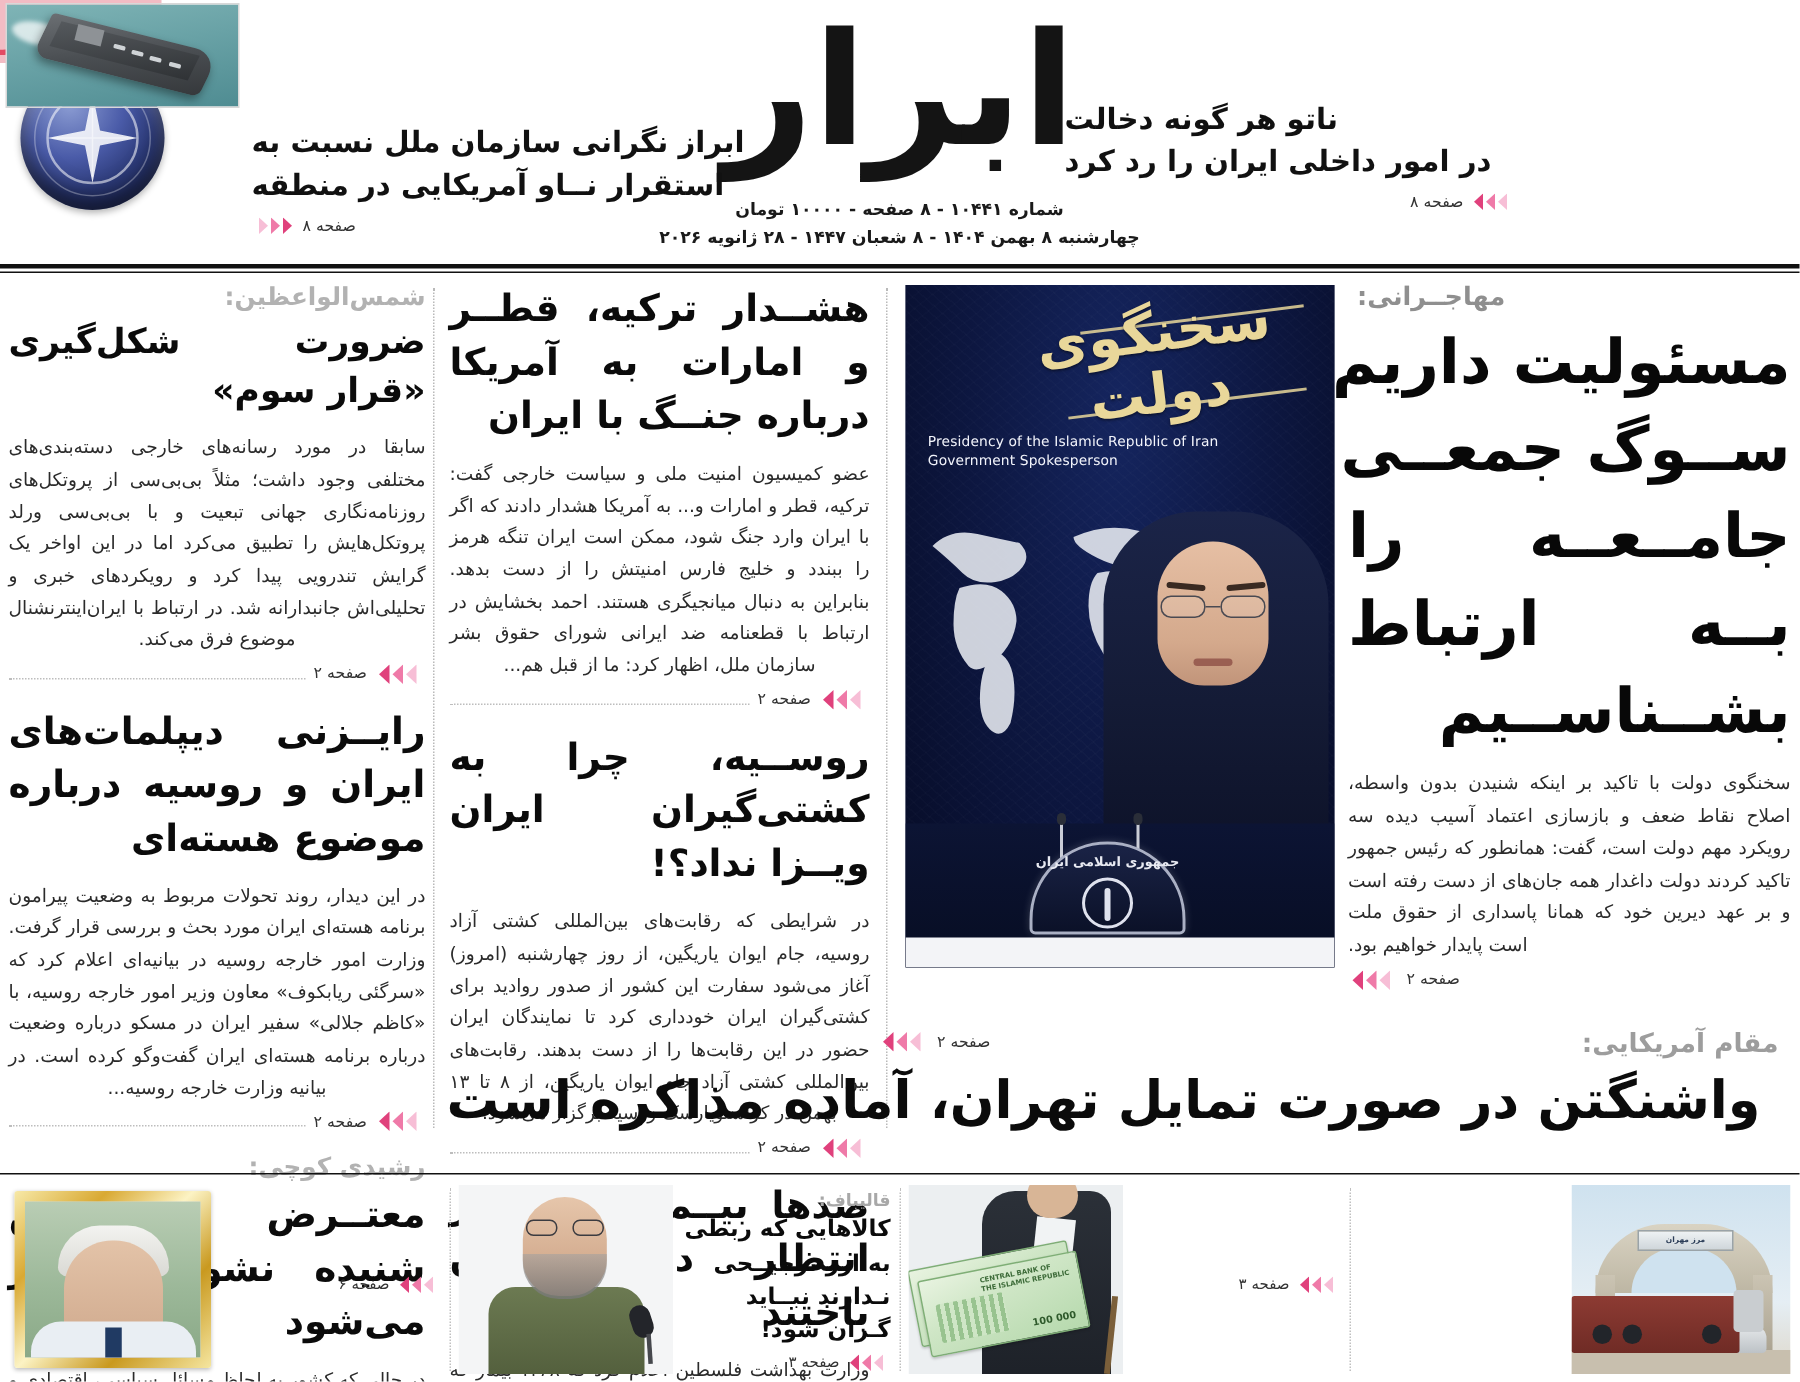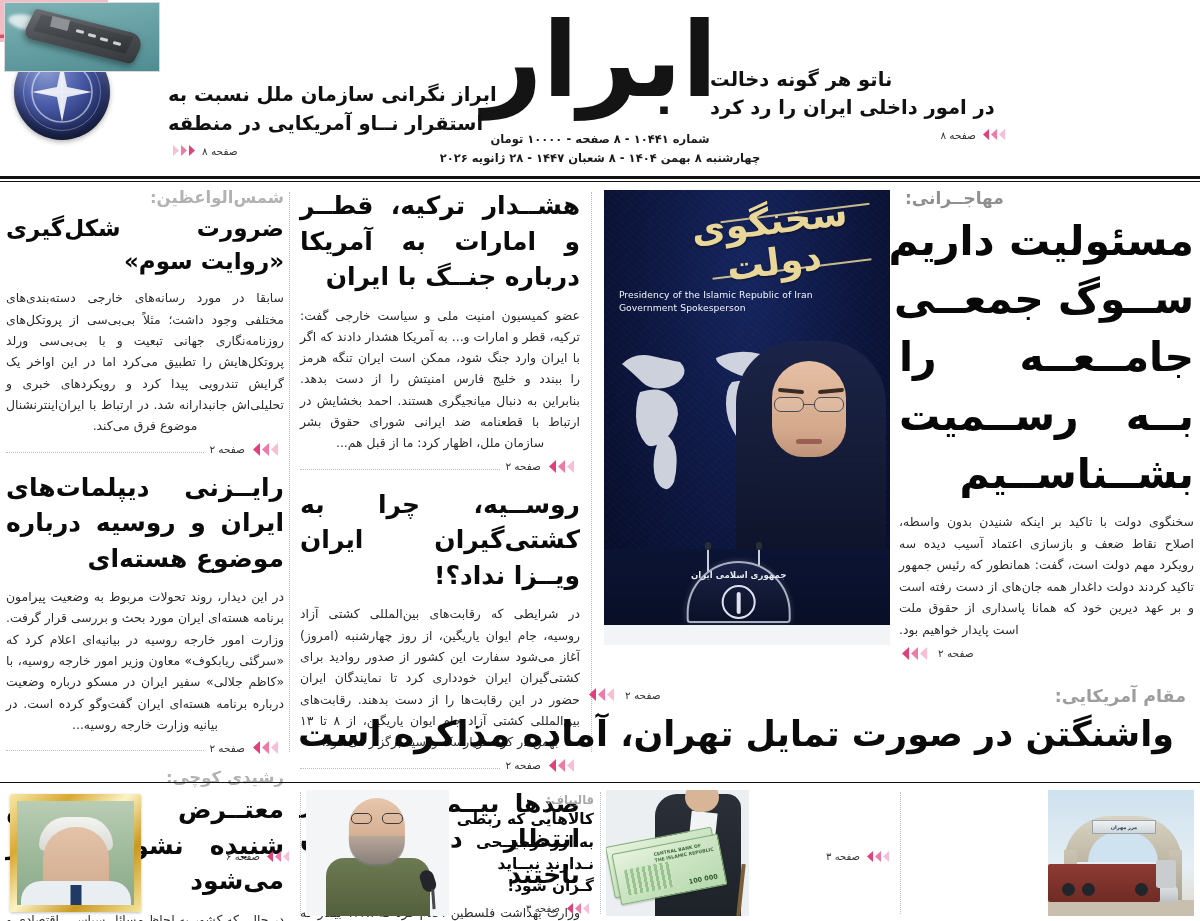--- a/index.html
+++ b/index.html
@@ -449,21 +449,21 @@
 
   <div class="main">
 
     <div class="vsep" style="right:910px;"></div>
     <div class="vsep" style="right:608px;"></div>
 
     <div class="col col-left">
 
       <div class="art">
         <div class="kicker">شمس‌الواعظین:</div>
-        <h2 class="hl">ضرورت شکل‌گیری «روایت سوم»</h2>
+        <h2 class="hl">ضرورت شکل‌گیری «قرار سوم»</h2>
         <p class="body">سابقا در مورد رسانه‌های خارجی دسته‌بندی‌های مختلفی وجود داشت؛ مثلاً بی‌بی‌سی از پروتکل‌های روزنامه‌نگاری جهانی تبعیت و با بی‌بی‌سی ورلد پروتکل‌هایش را تطبیق می‌کرد اما در این اواخر یک گرایش تندرویی پیدا کرد و رویکردهای خبری و تحلیلی‌اش جانبدارانه شد. در ارتباط با ایران‌اینترنشنال موضوع فرق می‌کند.</p>
         <div class="ref-row">
           <span class="chev">
             <svg width="34" height="13" viewBox="0 0 34 13">
               <path d="M10 0 L3 6.5 L10 13 Z" fill="#e0417c"></path>
               <path d="M19 0 L12 6.5 L19 13 Z" fill="#ef7aa8"></path>
               <path d="M28 0 L21 6.5 L28 13 Z" fill="#f7bed6"></path>
             </svg>
           </span>
           <span class="lbl">صفحه ۲</span>
@@ -589,21 +589,21 @@
             <div class="podium-base"></div>
           </div>
         </div>
 
         <div class="lead-text">
           <div class="lead-kicker">مهاجــرانی:</div>
           <h1 class="lead">
             <span class="l">مسئولیت داریم</span>
             <span class="l">ســوگ جمعــی</span>
             <span class="l">جامــعــه را</span>
-            <span class="l">بــه رســمیت</span>
+            <span class="l">بــه ارتباط</span>
             <span class="l">بشــناســیم</span>
           </h1>
           <p class="lead-body">سخنگوی دولت با تاکید بر اینکه شنیدن بدون واسطه، اصلاح نقاط ضعف و بازسازی اعتماد آسیب دیده سه رویکرد مهم دولت است، گفت: همانطور که رئیس جمهور تاکید کردند دولت داغدار همه جان‌های از دست رفته است و بر عهد دیرین خود که همانا پاسداری از حقوق ملت است پایدار خواهیم بود.</p>
           <div class="ref-row" style="justify-content:flex-end;">
             <span class="lbl">صفحه ۲</span>
             <span class="chev">
               <svg width="34" height="13" viewBox="0 0 34 13">
                 <path d="M10 0 L3 6.5 L10 13 Z" fill="#e0417c"></path>
                 <path d="M19 0 L12 6.5 L19 13 Z" fill="#ef7aa8"></path>
                 <path d="M28 0 L21 6.5 L28 13 Z" fill="#f7bed6"></path>

